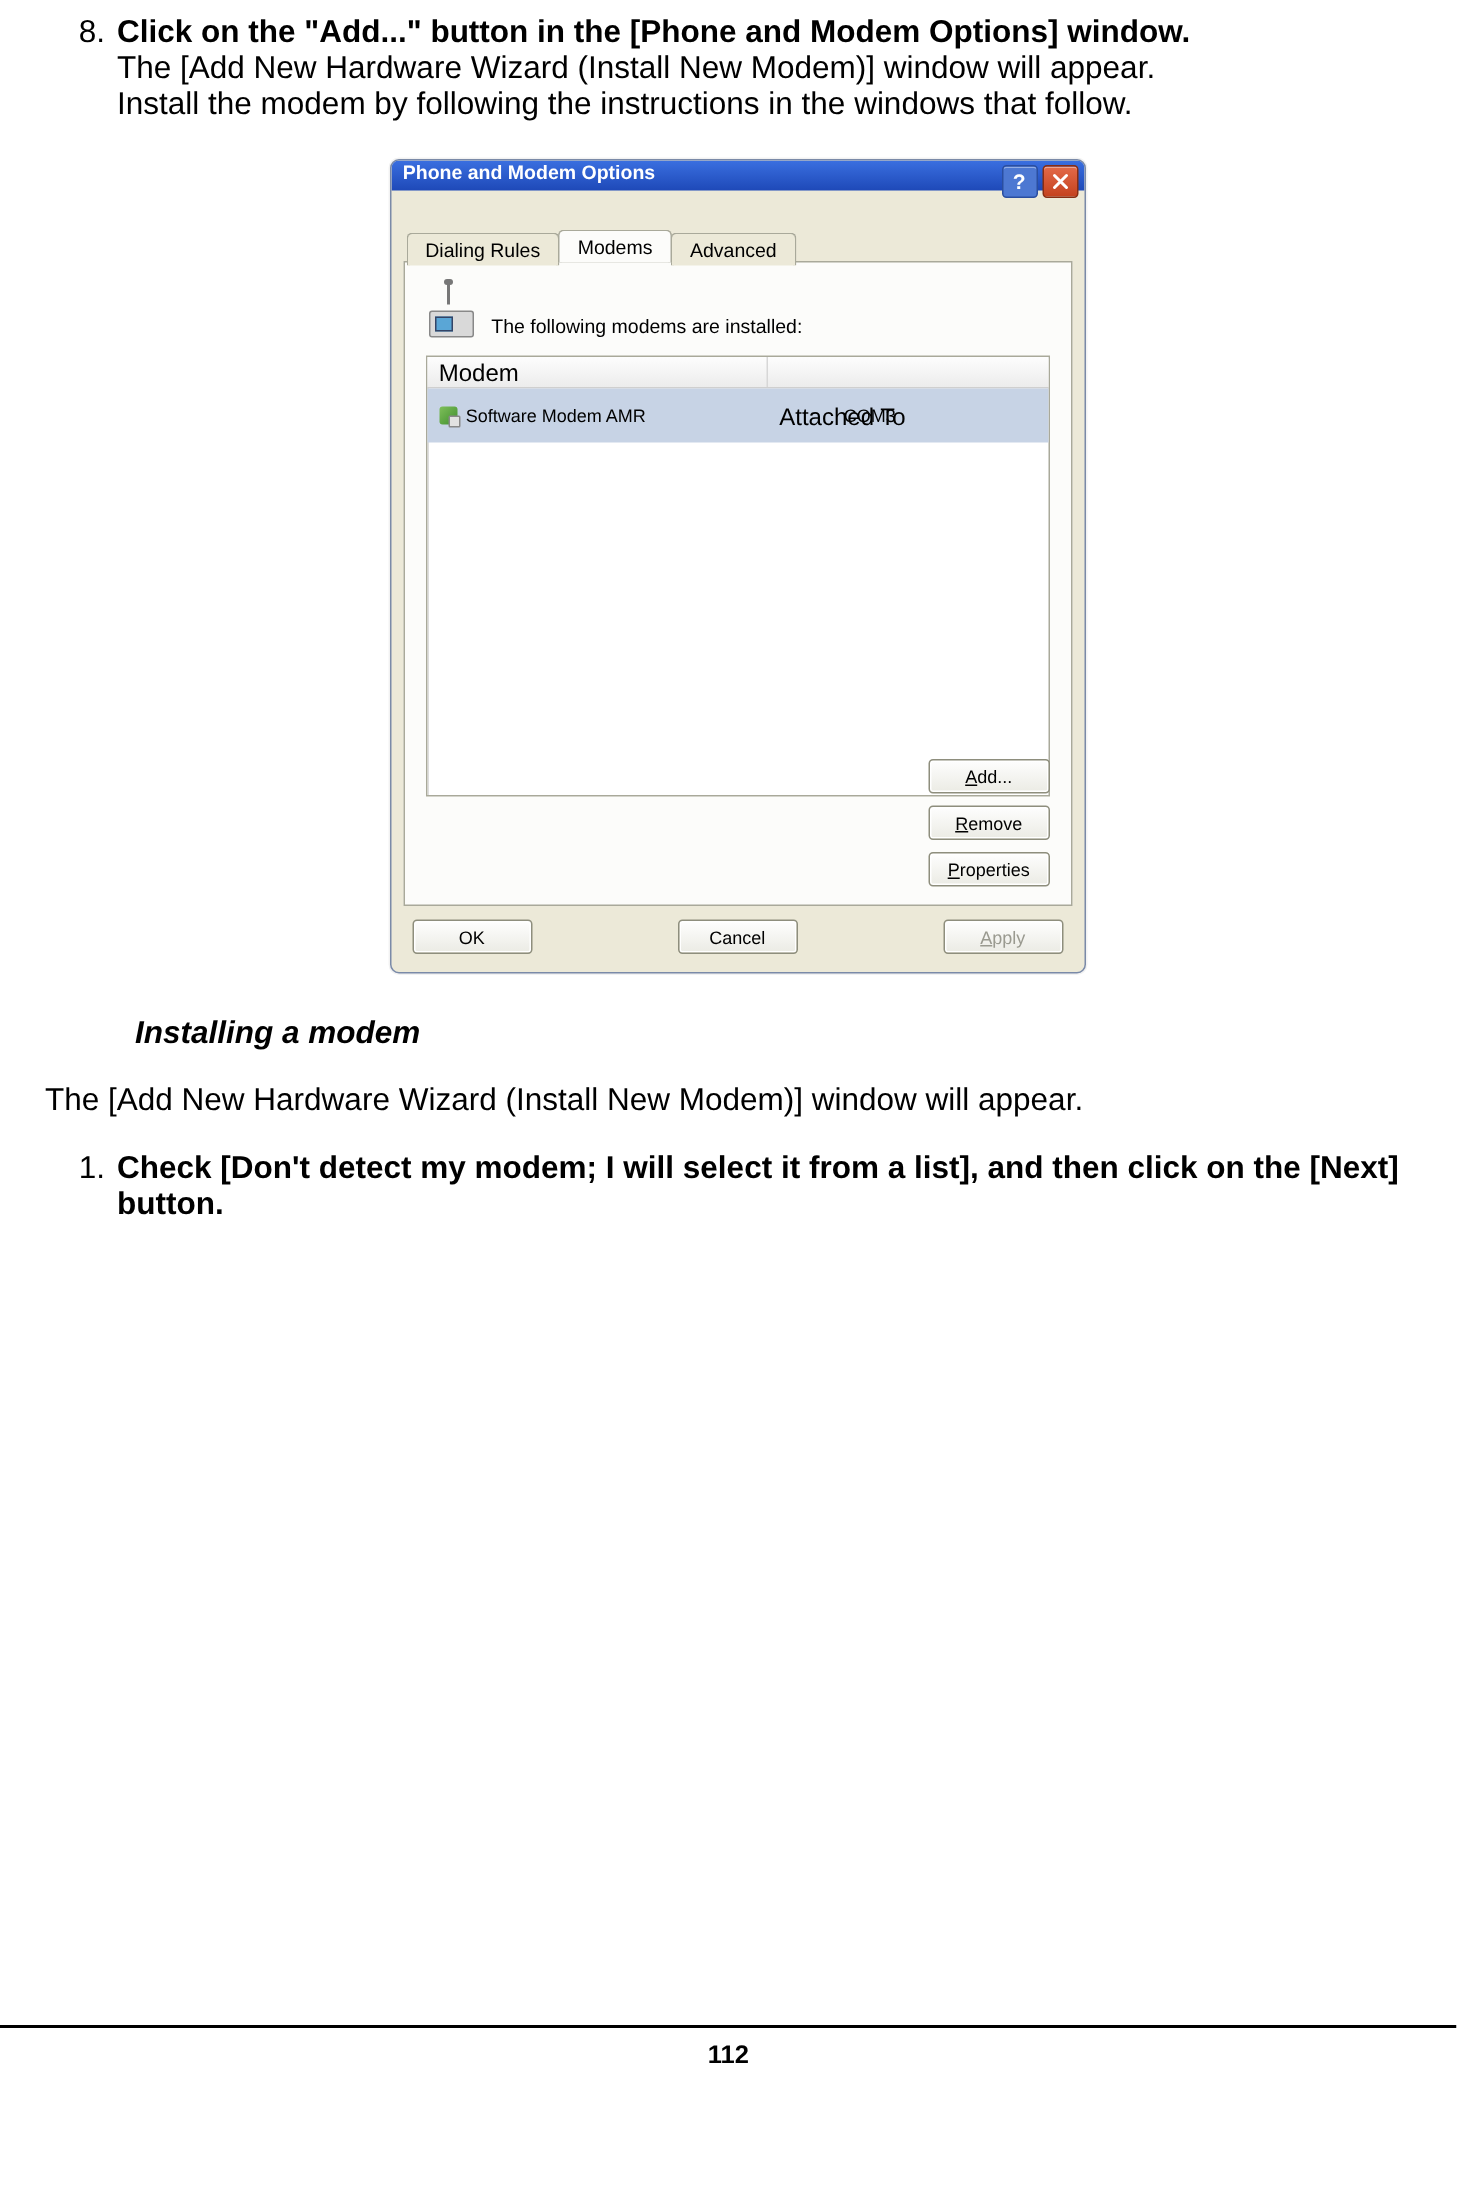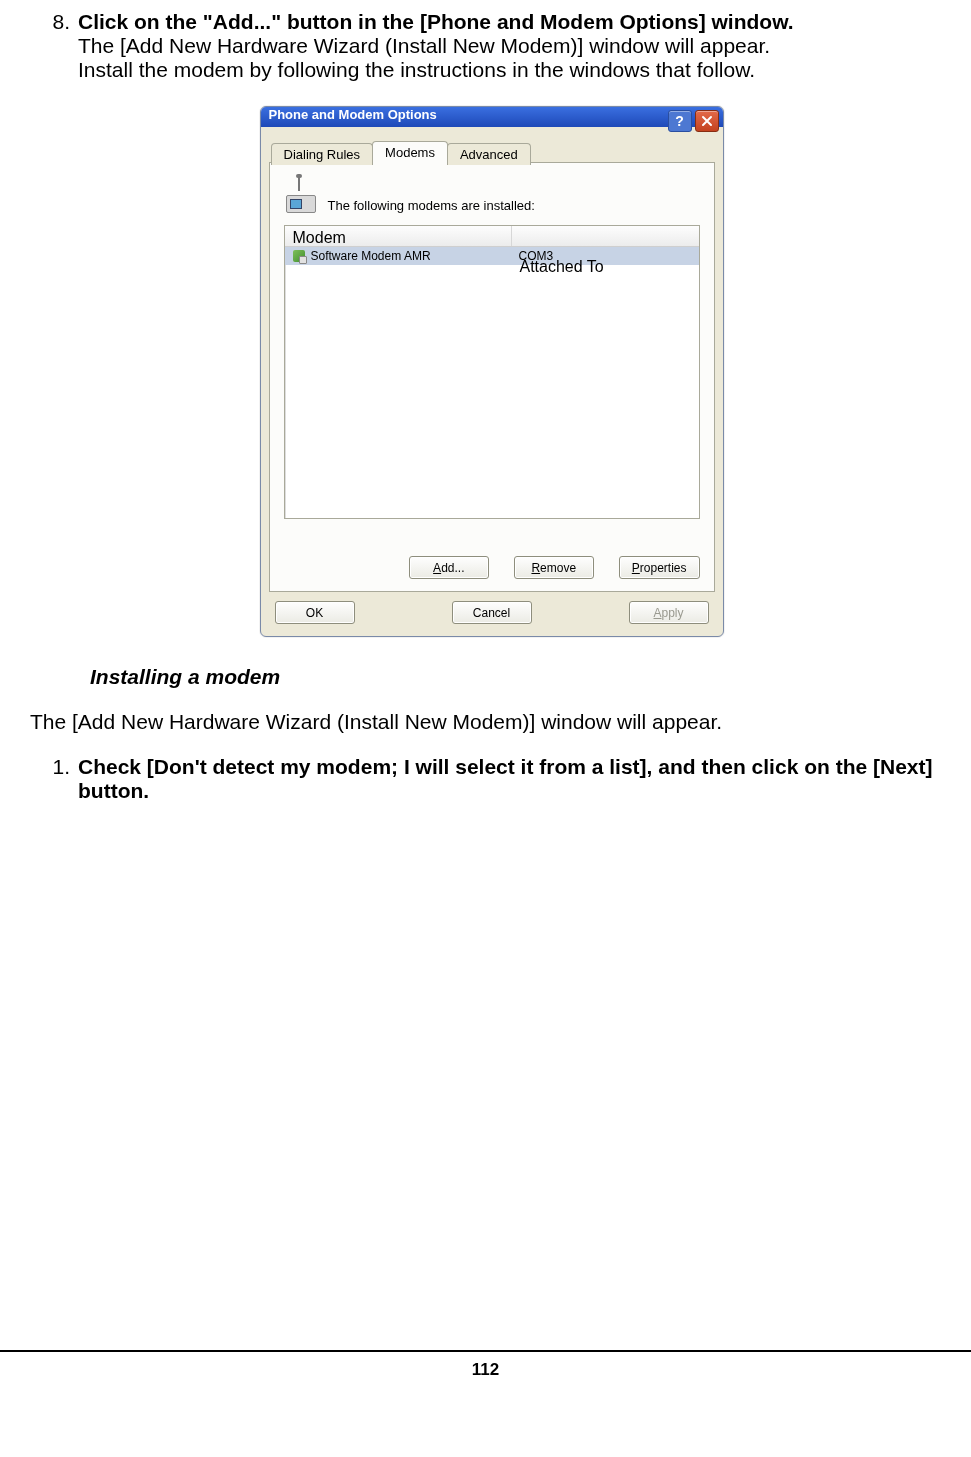--- a/index.html
+++ b/index.html
@@ -59,21 +59,21 @@
     background: #4d78d2;
     border: 1px solid #2a4ea0;
     display: flex; align-items: center; justify-content: center;
     color: #fff; font-weight: bold; font-size: 14px;
     box-shadow: inset 0 1px 0 rgba(255,255,255,.4);
   }
   .cap-close { background: linear-gradient(#e36a49,#c4421f); border-color:#872d12; }
   .cap-close svg { display:block; }
 
   .client {
-    padding: 10px 6px 10px 6px;
+    padding: 22px 6px 10px 6px;
   }
   .tabs {
     display: flex;
     margin: 4px 0 0 4px;
     position: relative;
     z-index: 2;
   }
   .tab {
     border: 1px solid #a9a99a;
     border-bottom: none;
@@ -116,41 +116,42 @@
   .listhead {
     display:flex; height:20px;
     background:linear-gradient(#fdfdfd,#ececec);
     border-bottom:1px solid #cfcfcf;
     font-size:16px;
   }
   .col { padding:3px 8px; border-right:1px solid #d7d7d7; }
   .col.modem { flex: 0 0 210px; }
   .col.attached { flex:1; border-right:none;margin-top:29px; }
   .listrow {
-    display:flex; height:18px;
+    display:flex; height:36px;
     background:#c7d3e5;
     font-size:12px;
+    gap:44px;
   }
   .cell { padding:2px 8px; display:flex; align-items:center; gap:6px; }
   .cell.modem { flex:0 0 210px; }
   .cell.attached { flex:1; }
   .row-icon {
     width:12px; height:12px;
     background: linear-gradient(135deg,#7fbf5a,#3f8e2e);
     border-radius:2px;
     position:relative;
   }
   .row-icon::after {
     content:""; position:absolute; right:-2px; bottom:-2px;
     width:6px; height:6px; background:#e2e2e2; border:1px solid #888; border-radius:1px;
   }
 
   .panel-buttons {
     position:absolute; bottom:12px; right:14px;
-    display:flex; gap:25px;
+    display:flex; gap:8px;flex-direction:column;
   }
   .xp-btn {
     min-width: 80px; height: 23px;
     padding: 0 12px;
     background: linear-gradient(#fefefe,#ebebe4);
     border:1px solid #8e8e7d;
     border-radius:3px;
     font-family: Tahoma, Arial, sans-serif;
     font-size:12px;
     box-shadow: 0 0 0 1px #fff inset;

